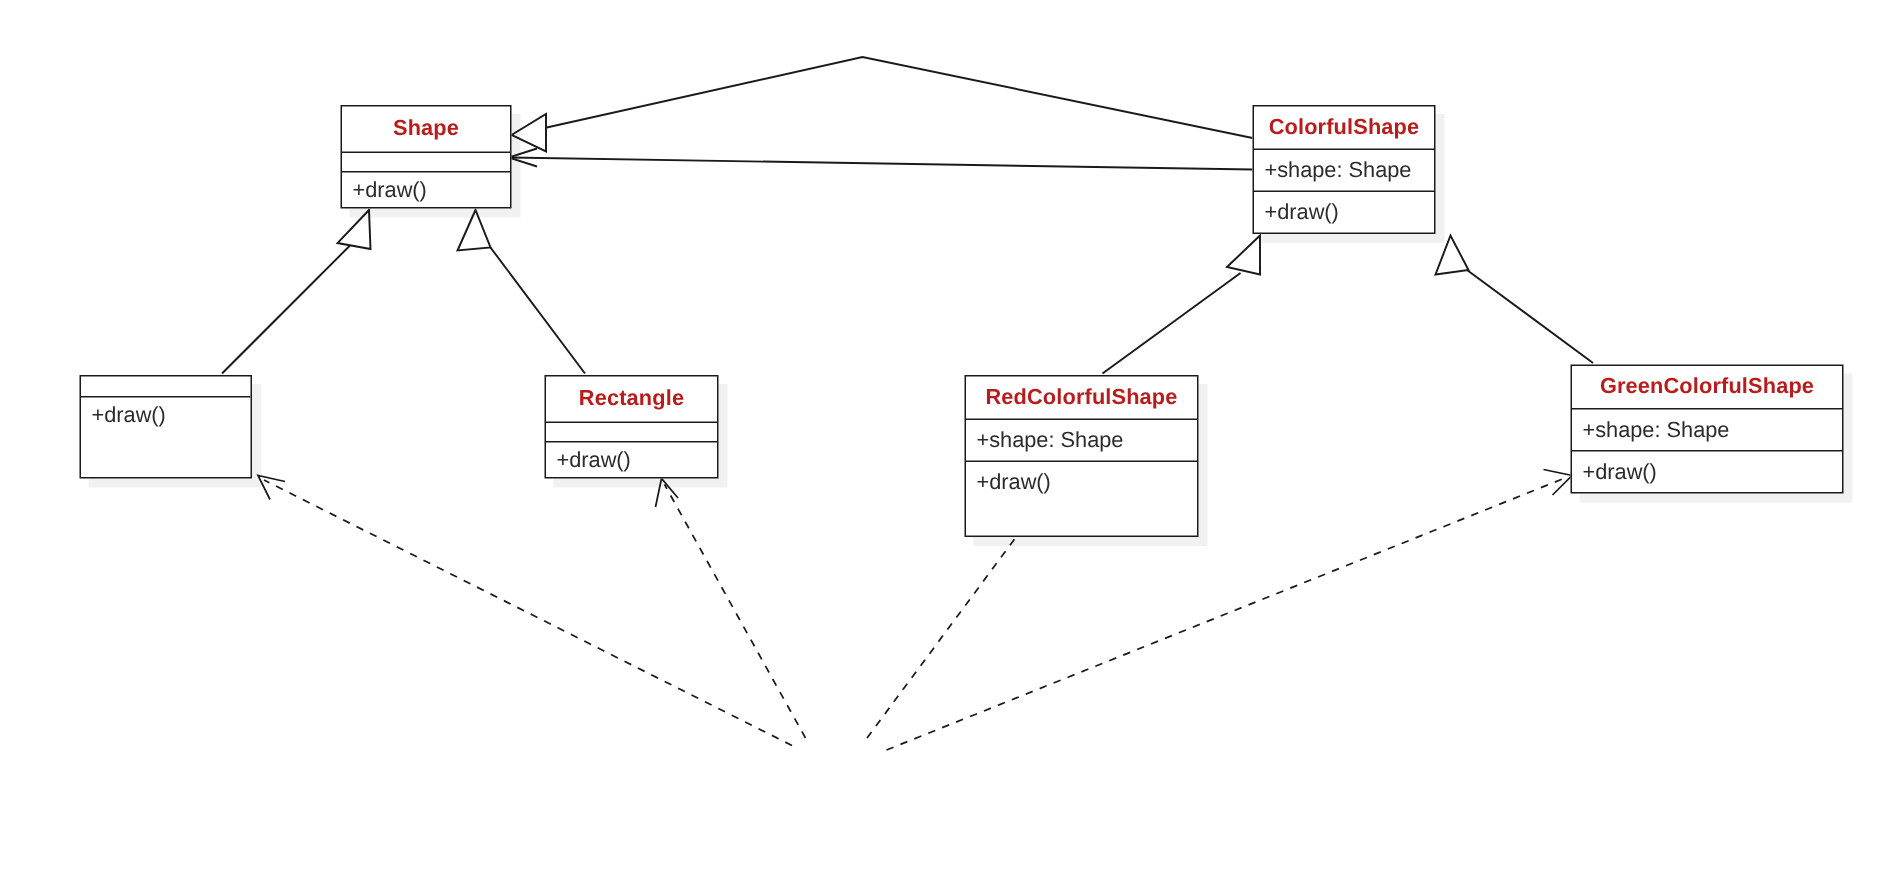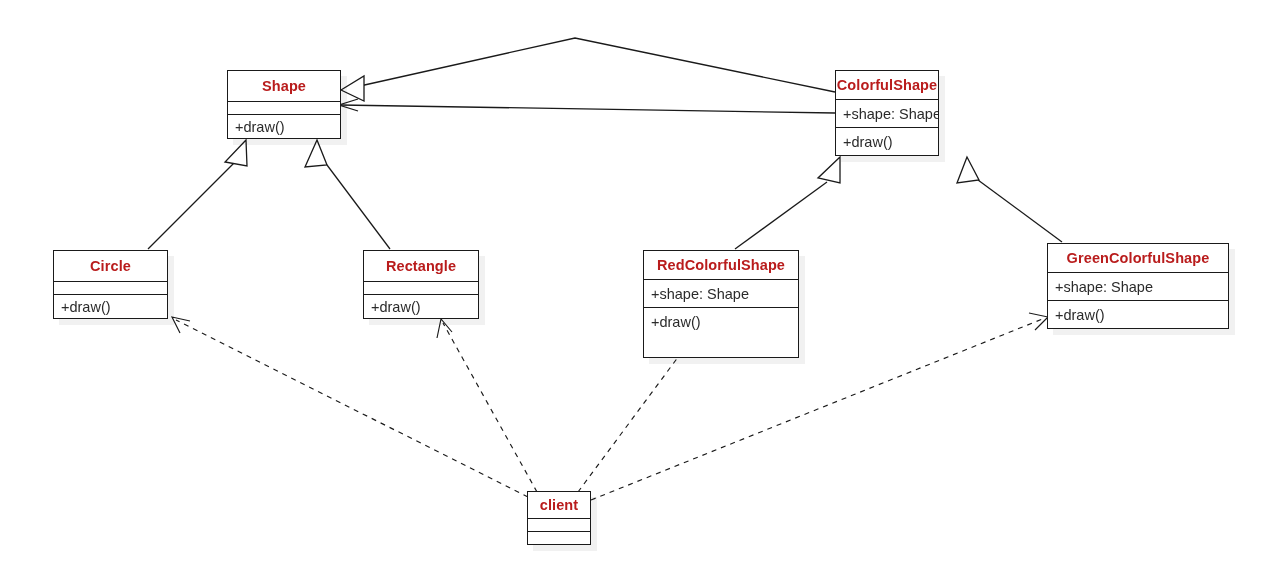--- a/index.html
+++ b/index.html
@@ -55,21 +55,21 @@
   .cmp-attr, .cmp-op {
     justify-content: flex-start;
     padding-left: 7px;
     font-size: 14.5px;
     color: #2b2b2b;
   }
   .cmp-empty {
     justify-content: flex-start;
   }
   .cls-shape        { left: 227px; top: 70px;  width: 114px; height: 69px; }
-  .cls-colorful     { left: 835px; top: 70px;  width: 104px; height: 86px; }
+  .cls-colorful     { left: 835px; top: 70px;  width: 122px; height: 86px; }
   .cls-circle       { left: 53px;  top: 250px; width: 115px; height: 69px; }
   .cls-rectangle    { left: 363px; top: 250px; width: 116px; height: 69px; }
   .cls-red          { left: 643px; top: 250px; width: 156px; height: 108px; }
   .cls-green        { left: 1047px; top: 243px; width: 182px; height: 86px; }
   .cls-client       { left: 527px; top: 491px; width: 64px;  height: 54px; }
 </style>
 </head>
 <body>
 
 <div id="canvas">
@@ -133,21 +133,20 @@
     <div class="compartment cmp-op" style="height:24px">+draw()</div>
   </div>
 
   <div class="uml-class cls-colorful">
     <div class="compartment cmp-title" style="height:28px">ColorfulShape</div>
     <div class="compartment cmp-attr" style="height:28px">+shape: Shape</div>
     <div class="compartment cmp-op" style="height:28px">+draw()</div>
   </div>
 
   <div class="uml-class cls-circle">
-    <div class="compartment cmp-title" style="height:30px">Circle</div>
     <div class="compartment cmp-attr cmp-empty" style="height:13px"></div>
     <div class="compartment cmp-op" style="height:24px">+draw()</div>
   </div>
 
   <div class="uml-class cls-rectangle">
     <div class="compartment cmp-title" style="height:30px">Rectangle</div>
     <div class="compartment cmp-attr cmp-empty" style="height:13px"></div>
     <div class="compartment cmp-op" style="height:24px">+draw()</div>
   </div>
 
@@ -156,19 +155,14 @@
     <div class="compartment cmp-attr" style="height:28px">+shape: Shape</div>
     <div class="compartment cmp-op" style="height:28px">+draw()</div>
   </div>
 
   <div class="uml-class cls-green">
     <div class="compartment cmp-title" style="height:28px">GreenColorfulShape</div>
     <div class="compartment cmp-attr" style="height:28px">+shape: Shape</div>
     <div class="compartment cmp-op" style="height:28px">+draw()</div>
   </div>
 
-  <div class="uml-class cls-client">
-    <div class="compartment cmp-title" style="height:26px">client</div>
-    <div class="compartment cmp-attr cmp-empty" style="height:13px"></div>
-    <div class="compartment cmp-op cmp-empty" style="height:13px"></div>
-  </div>
 
 </div>
 
 </body></html>

